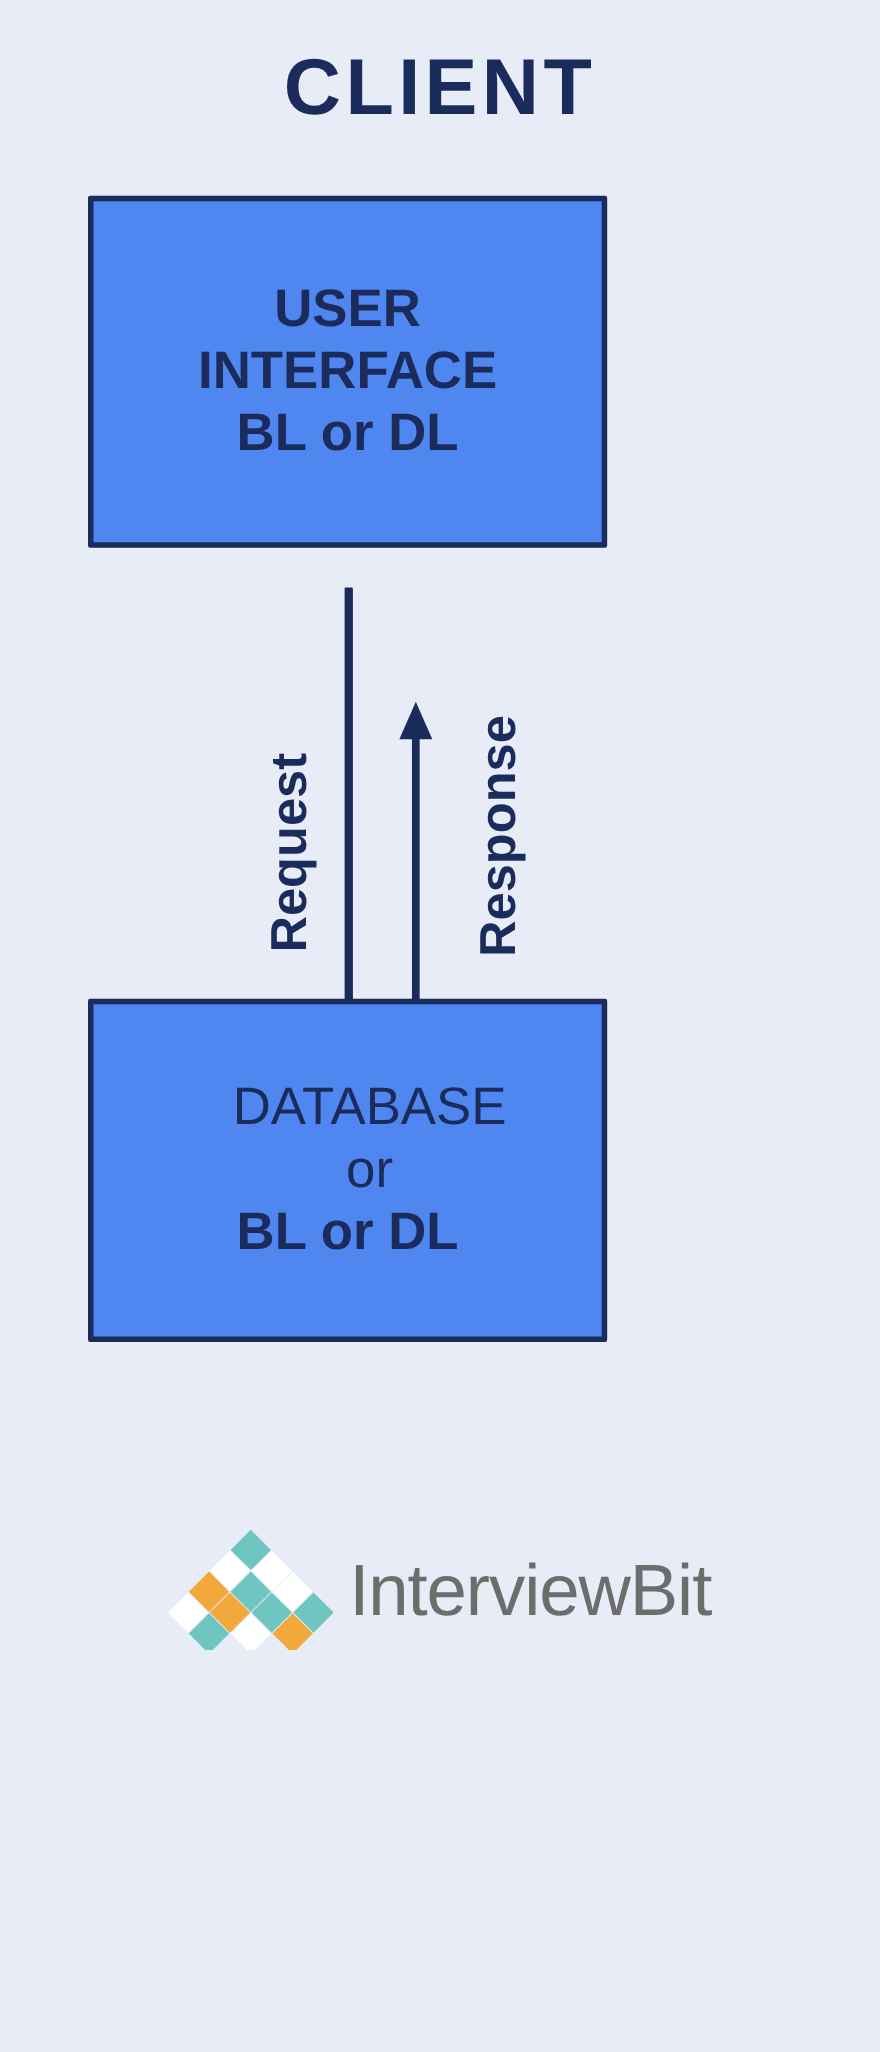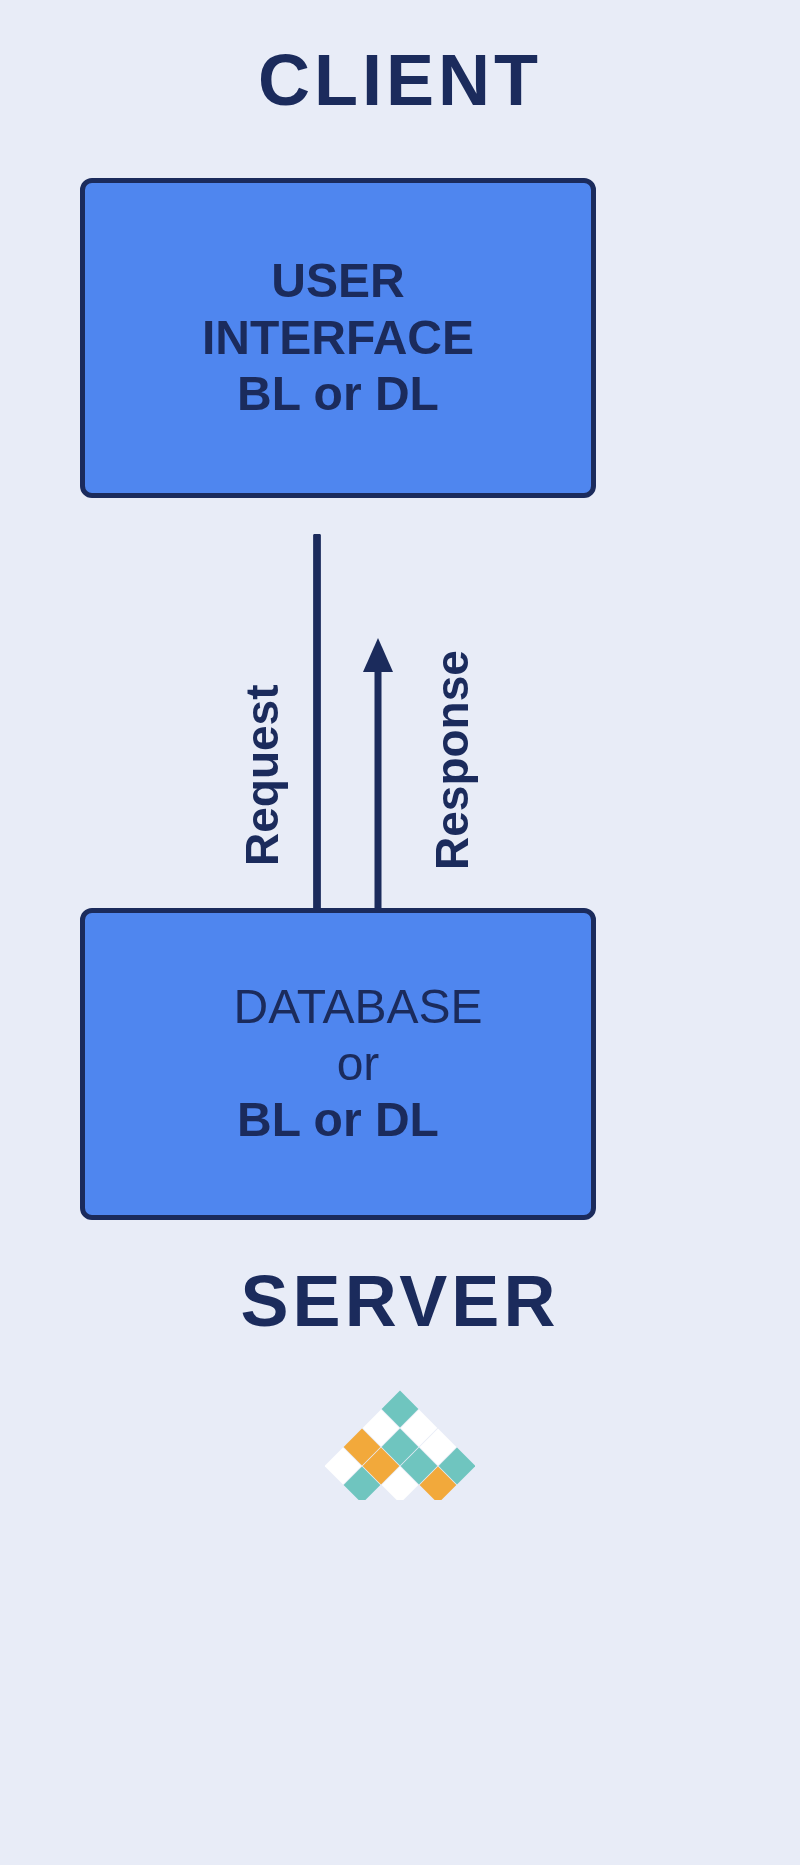--- a/index.html
+++ b/index.html
@@ -34,25 +34,25 @@
     letter-spacing: 4px;
     line-height: 1;
   }
   #client-title { top: 44px; }
   #server-title { top: 1265px; }
 
   
   .node-box {
     position: absolute;
     left: 80px;
-    width: 516px;
+    width: 472px;
     box-sizing: border-box;
     background: #4f86ef;
     border: 5px solid #1b2b5c;
-    border-radius: 12px;
+    border-radius: 2px;
     display: flex;
     flex-direction: column;
     align-items: center;
     justify-content: center;
     color: #1b2b5c;
     padding: 10px 0;
   }
   #client-box {
     top: 178px;
     height: 320px;
@@ -166,21 +166,20 @@
 
     <div class="arrow-label" id="response-label">Response</div>
   </div>
 
   <div class="node-box" id="server-box">
     <div class="node-line big-regular">DATABASE</div>
     <div class="node-line big-regular">or</div>
     <div class="node-line big-bold">BL or DL</div>
   </div>
 
-  <div class="section-title" id="server-title">SERVER</div>
 
   <div class="logo-wrap">
     <svg class="logo-mark" width="150" height="110" viewBox="0 0 150 110">
       <g>
 
         <rect x="62" y="6" width="26" height="26" transform="rotate(45 75 19)" fill="#6fc5bf"></rect>
 
         <rect x="43" y="25" width="26" height="26" transform="rotate(45 56 38)" fill="#ffffff"></rect>
         <rect x="81" y="25" width="26" height="26" transform="rotate(45 94 38)" fill="#ffffff"></rect>
 
@@ -192,15 +191,18 @@
         <rect x="43" y="63" width="26" height="26" transform="rotate(45 56 76)" fill="#f2a93b"></rect>
         <rect x="81" y="63" width="26" height="26" transform="rotate(45 94 76)" fill="#6fc5bf"></rect>
         <rect x="119" y="63" width="26" height="26" transform="rotate(45 132 76)" fill="#6fc5bf"></rect>
 
         <rect x="24" y="82" width="26" height="26" transform="rotate(45 37 95)" fill="#6fc5bf"></rect>
         <rect x="62" y="82" width="26" height="26" transform="rotate(45 75 95)" fill="#ffffff"></rect>
         <rect x="100" y="82" width="26" height="26" transform="rotate(45 113 95)" fill="#f2a93b"></rect>
       </g>
     </svg>
 
+    <div class="logo-word">
+      <span>Interview</span><span class="bit">Bit</span>
+    </div>
   </div>
 
 </div>
 
 </body></html>

